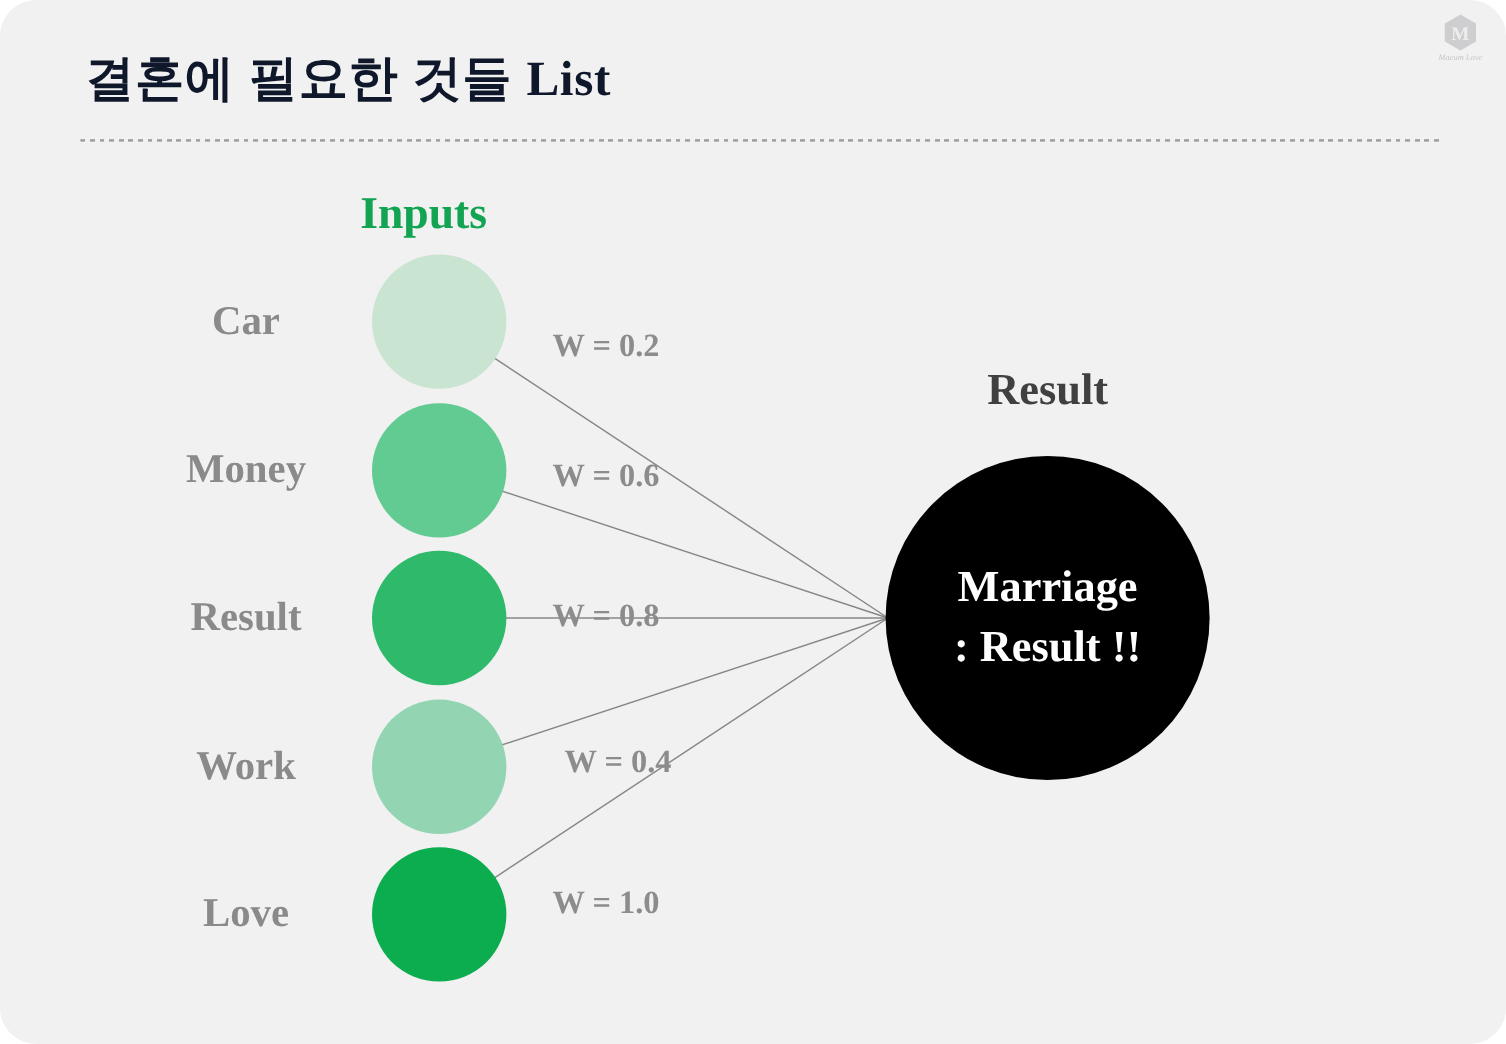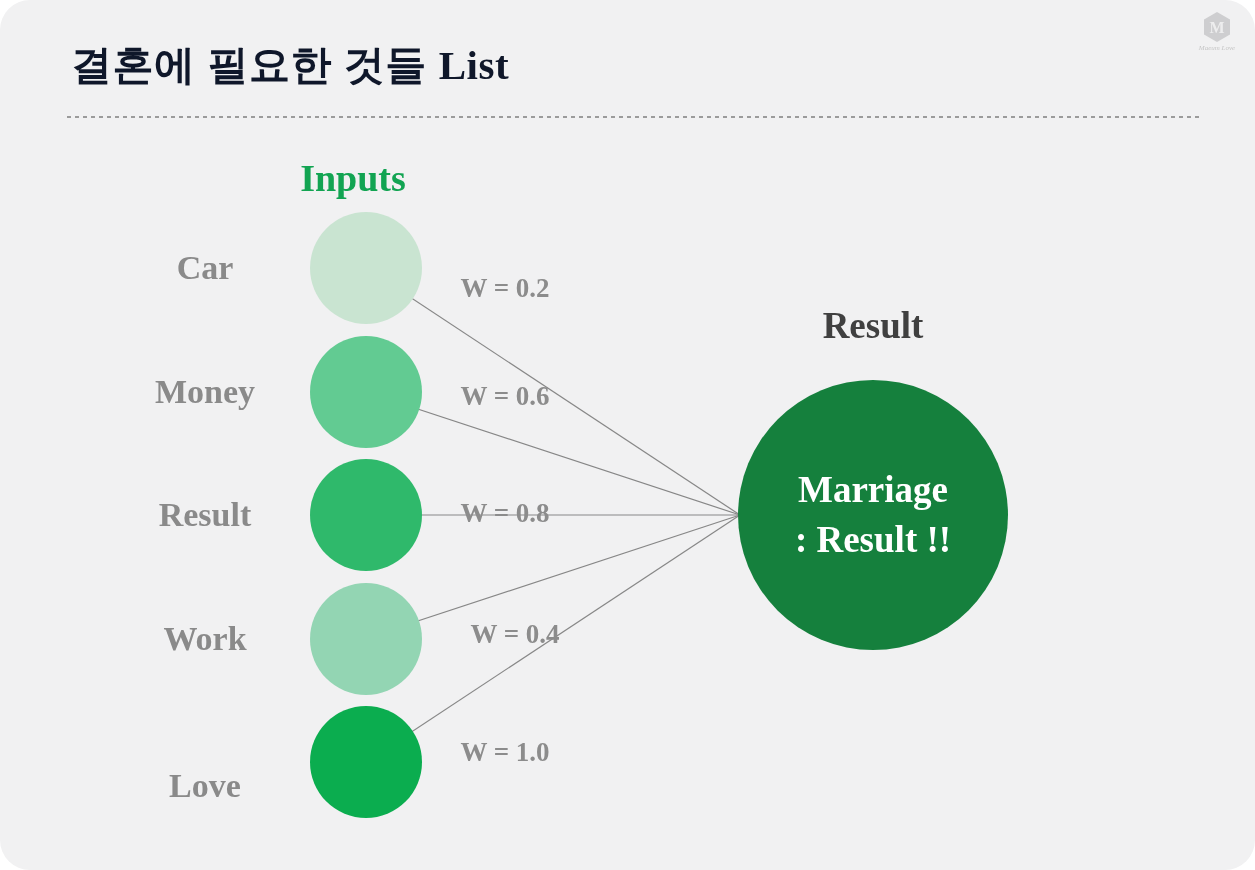--- a/index.html
+++ b/index.html
@@ -116,21 +116,21 @@
     white-space: nowrap;
     text-align: center;
   }
   .result-node {
     position: absolute;
     left: 738px;
     top: 380px;
     width: 270px;
     height: 270px;
     border-radius: 50%;
-    background: #15803d;
+    background: #000000;
     display: flex;
     align-items: center;
     justify-content: center;
   }
   .result-text {
     font-family: "Liberation Serif", serif;
     font-weight: bold;
     font-size: 37px;
     color: #FFFFFF;
     text-align: center;
@@ -139,21 +139,21 @@
   
   .circle-0 { top: 212px; }
   .circle-1 { top: 336px; }
   .circle-2 { top: 459px; }
   .circle-3 { top: 583px; }
   .circle-4 { top: 706px; }
   .label-0 { top: 244px; }
   .label-1 { top: 368px; }
   .label-2 { top: 491px; }
   .label-3 { top: 615px; }
-  .label-4 { top: 738px; margin-top: 24px; }
+  .label-4 { top: 738px; }
   .weight-0 { top: 276px; }
   .weight-1 { top: 384px; }
   .weight-2 { top: 489px; margin-top: 12px; }
   .weight-3 { top: 622px; margin-left: 10px; }
   .weight-4 { top: 740px; }
 </style>
 </head>
 <body>
 
 <div class="slide">

